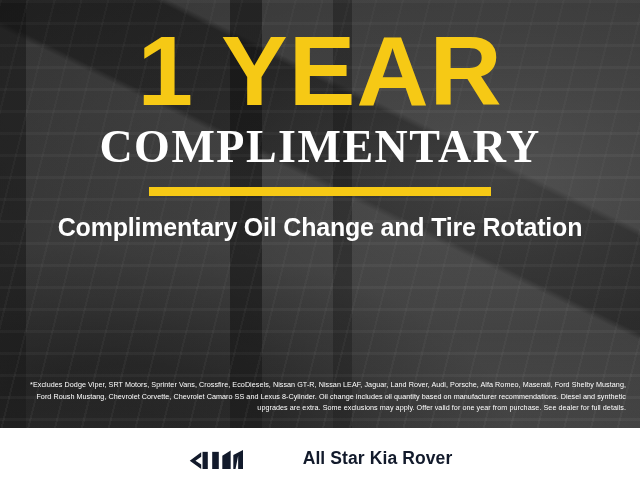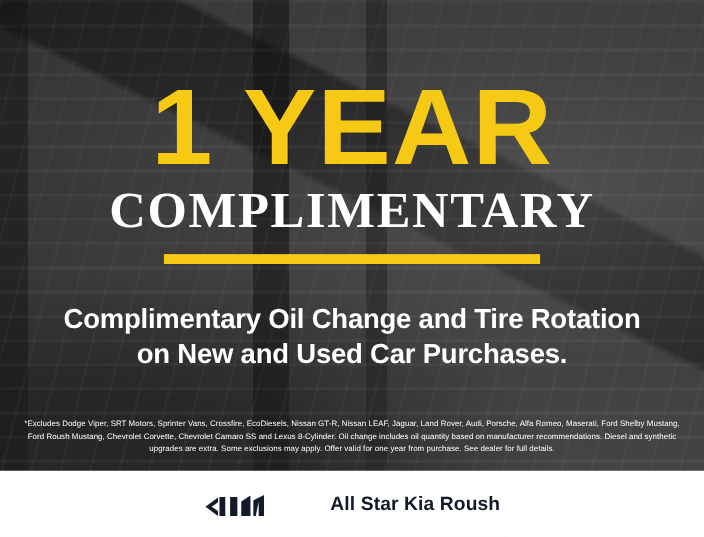--- a/index.html
+++ b/index.html
@@ -73,21 +73,21 @@
   }
 
   
   .headline-stack {
     position:absolute;
     left:0; top:0;
     width:640px; height:428px;
     display:flex;
     flex-direction:column;
     align-items:center;
-    padding-top:76px;
+    padding-top:32px;
   }
 
   .headline-year {
     font-size:98px;
     line-height:0.80;
     font-weight:bold;
     letter-spacing:1px;
     color:#f6c915;
     text-transform:uppercase;
     white-space:nowrap;
@@ -108,37 +108,37 @@
   .headline-maintenance { margin-top:2px; }
 
   .divider-rule {
     width:342px;
     height:9px;
     background:#f6c915;
     margin-top:16px;
   }
 
   .subhead {
-    margin-top:35px;
+    margin-top:16px;
     text-align:center;
     color:#ffffff;
     font-size:25px;
     font-weight:bold;
     line-height:1.26;
     letter-spacing:-0.2px;
   }
   .subhead-line2 { display:block; }
 
   
   .disclaimer {
     position:absolute;
     left:14px;
     right:14px;
     top:379px;
-    text-align:center;
+    text-align:right;
     color:#ffffff;
     font-size:7.2px;
     line-height:1.62;
     font-weight:normal;
     letter-spacing:0.05px;
   }
 
   
   .footer {
     position:absolute;
@@ -175,21 +175,20 @@
     <div class="headline-stack">
       <div class="headline-year">1 YEAR</div>
 
       <div class="headline-word headline-complimentary">COMPLIMENTARY</div>
 
 
       <div class="divider-rule"></div>
 
       <div class="subhead">
         <span class="subhead-line1">Complimentary Oil Change and Tire Rotation</span>
-        <span class="subhead-line2">on New and Used Car Purchases.</span>
       </div>
     </div>
 
     <div class="disclaimer">*Excludes Dodge Viper, SRT Motors, Sprinter Vans, Crossfire, EcoDiesels, Nissan GT-R, Nissan LEAF, Jaguar, Land Rover, Audi, Porsche, Alfa Romeo, Maserati, Ford Shelby Mustang, Ford Roush Mustang, Chevrolet Corvette, Chevrolet Camaro SS and Lexus 8-Cylinder. Oil change includes oil quantity based on manufacturer recommendations. Diesel and synthetic upgrades are extra. Some exclusions may apply. Offer valid for one year from purchase. See dealer for full details.</div>
   </div>
 
   <div class="footer">
     <span class="kia-logo-wrap">
       <svg class="kia-logo" viewBox="0 0 200 50" xmlns="http://www.w3.org/2000/svg" aria-hidden="true">
         <g fill="#121a2b">
@@ -197,16 +196,16 @@
           <path d="M4 31 L30 12 L30 22 L17 31 L30 40 L30 50 L4 31 Z"></path>
           <path d="M33 11 L45 11 L45 50 L33 50 Z"></path>
 
           <path d="M55 11 L70 11 L70 50 L55 50 Z"></path>
 
           <path d="M78 50 L78 20 L97 8 L97 50 L86 50 L86 22 L89 50 Z"></path>
           <path d="M103 50 L103 18 L125 7 L125 50 L114 50 L114 20 L108 50 Z"></path>
         </g>
       </svg>
     </span>
-    <span class="dealer-name">All Star Kia Roush</span>
+    <span class="dealer-name">All Star Kia Rover</span>
   </div>
 
 </div>
 
 </body></html>

